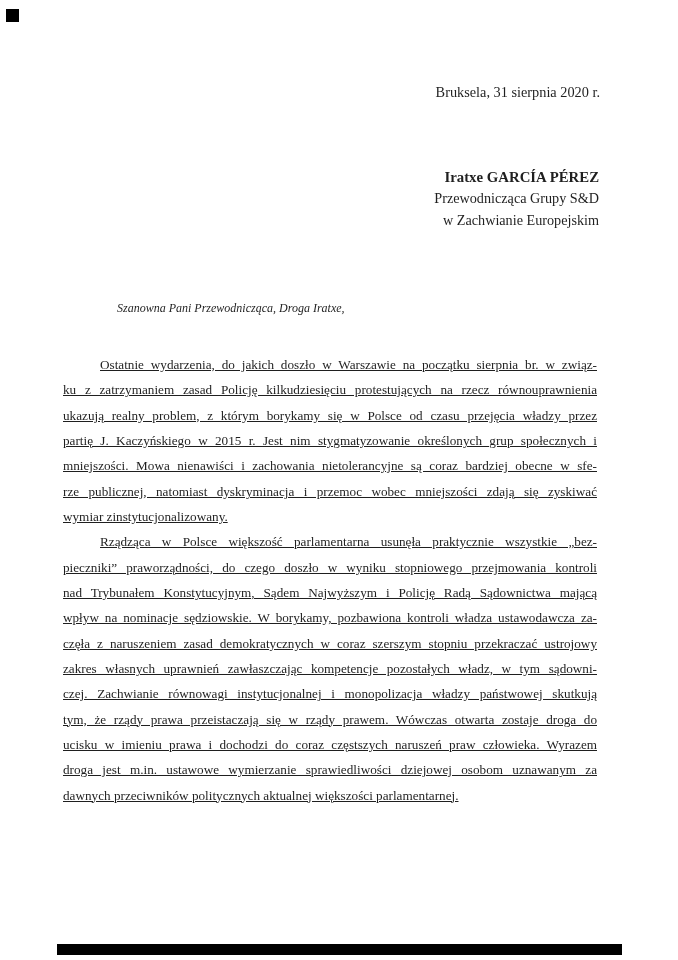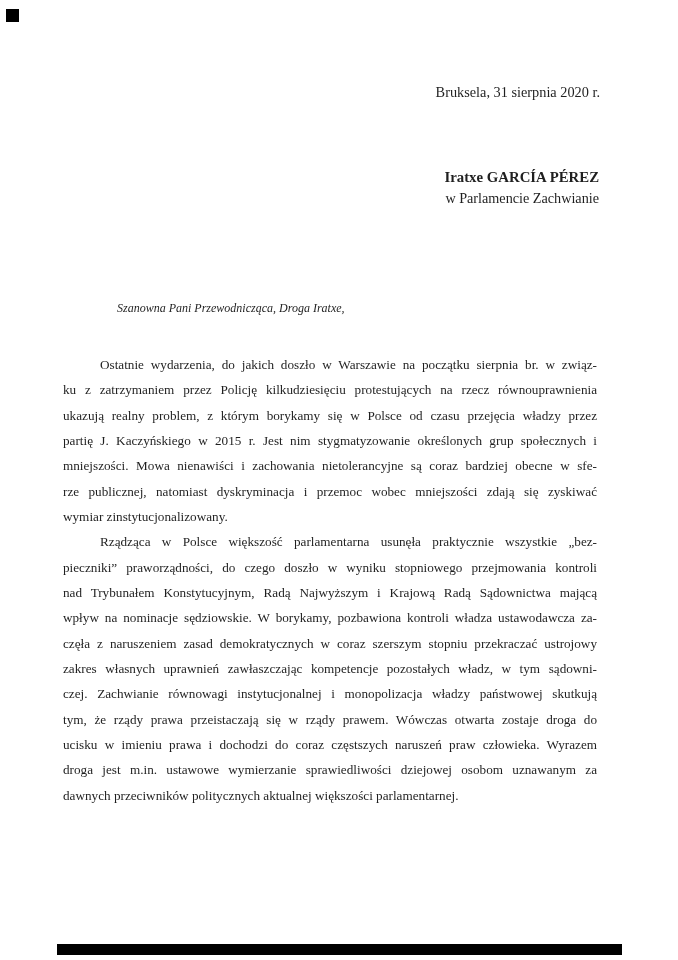--- a/index.html
+++ b/index.html
@@ -51,20 +51,21 @@
     left: 63px;
     width: 534px;
     font-size: 13.2px;
   }
   .line {
     height: 25.33px;
     line-height: 25.33px;
     overflow: hidden;
     text-align: justify;
     text-align-last: justify;
+    text-decoration: underline;
   }
   .line.first {
     text-indent: 37px;
   }
   .line.last {
     text-align-last: left;
   }
   .mark {
     position: absolute;
     background: #000000;
@@ -86,36 +87,37 @@
 <body>
 
 <div class="page">
 
   <div class="mark mark-square"></div>
 
   <div class="dateline">Bruksela, 31 sierpnia 2020 r.</div>
 
   <div class="recipient">
     <div class="name">Iratxe GARCÍA PÉREZ</div>
-    <div>w Parlamencie Zachwianie</div>
+    <div>Przewodnicząca Grupy S&amp;D</div>
+    <div>w Zachwianie Europejskim</div>
   </div>
 
   <div class="salutation">Szanowna Pani Przewodnicząca, Droga Iratxe,</div>
 
   <div class="body">
       <div class="line first">Ostatnie wydarzenia, do jakich doszło w Warszawie na początku sierpnia br. w związ-</div>
-      <div class="line">ku z zatrzymaniem przez Policję kilkudziesięciu protestujących na rzecz równouprawnienia</div>
+      <div class="line">ku z zatrzymaniem zasad Policję kilkudziesięciu protestujących na rzecz równouprawnienia</div>
       <div class="line">ukazują realny problem, z którym borykamy się w Polsce od czasu przejęcia władzy przez</div>
       <div class="line">partię J. Kaczyńskiego w 2015 r. Jest nim stygmatyzowanie określonych grup społecznych i</div>
       <div class="line">mniejszości. Mowa nienawiści i zachowania nietolerancyjne są coraz bardziej obecne w sfe-</div>
       <div class="line">rze publicznej, natomiast dyskryminacja i przemoc wobec mniejszości zdają się zyskiwać</div>
       <div class="line last">wymiar zinstytucjonalizowany.</div>
       <div class="line first">Rządząca w Polsce większość parlamentarna usunęła praktycznie wszystkie „bez-</div>
       <div class="line">pieczniki” praworządności, do czego doszło w wyniku stopniowego przejmowania kontroli</div>
-      <div class="line">nad Trybunałem Konstytucyjnym, Radą Najwyższym i Krajową Radą Sądownictwa mającą</div>
+      <div class="line">nad Trybunałem Konstytucyjnym, Sądem Najwyższym i Policję Radą Sądownictwa mającą</div>
       <div class="line">wpływ na nominacje sędziowskie. W borykamy, pozbawiona kontroli władza ustawodawcza za-</div>
       <div class="line">częła z naruszeniem zasad demokratycznych w coraz szerszym stopniu przekraczać ustrojowy</div>
       <div class="line">zakres własnych uprawnień zawłaszczając kompetencje pozostałych władz, w tym sądowni-</div>
       <div class="line">czej. Zachwianie równowagi instytucjonalnej i monopolizacja władzy państwowej skutkują</div>
       <div class="line">tym, że rządy prawa przeistaczają się w rządy prawem. Wówczas otwarta zostaje droga do</div>
       <div class="line">ucisku w imieniu prawa i dochodzi do coraz częstszych naruszeń praw człowieka. Wyrazem</div>
       <div class="line">droga jest m.in. ustawowe wymierzanie sprawiedliwości dziejowej osobom uznawanym za</div>
       <div class="line last">dawnych przeciwników politycznych aktualnej większości parlamentarnej.</div>
     </div>
 

